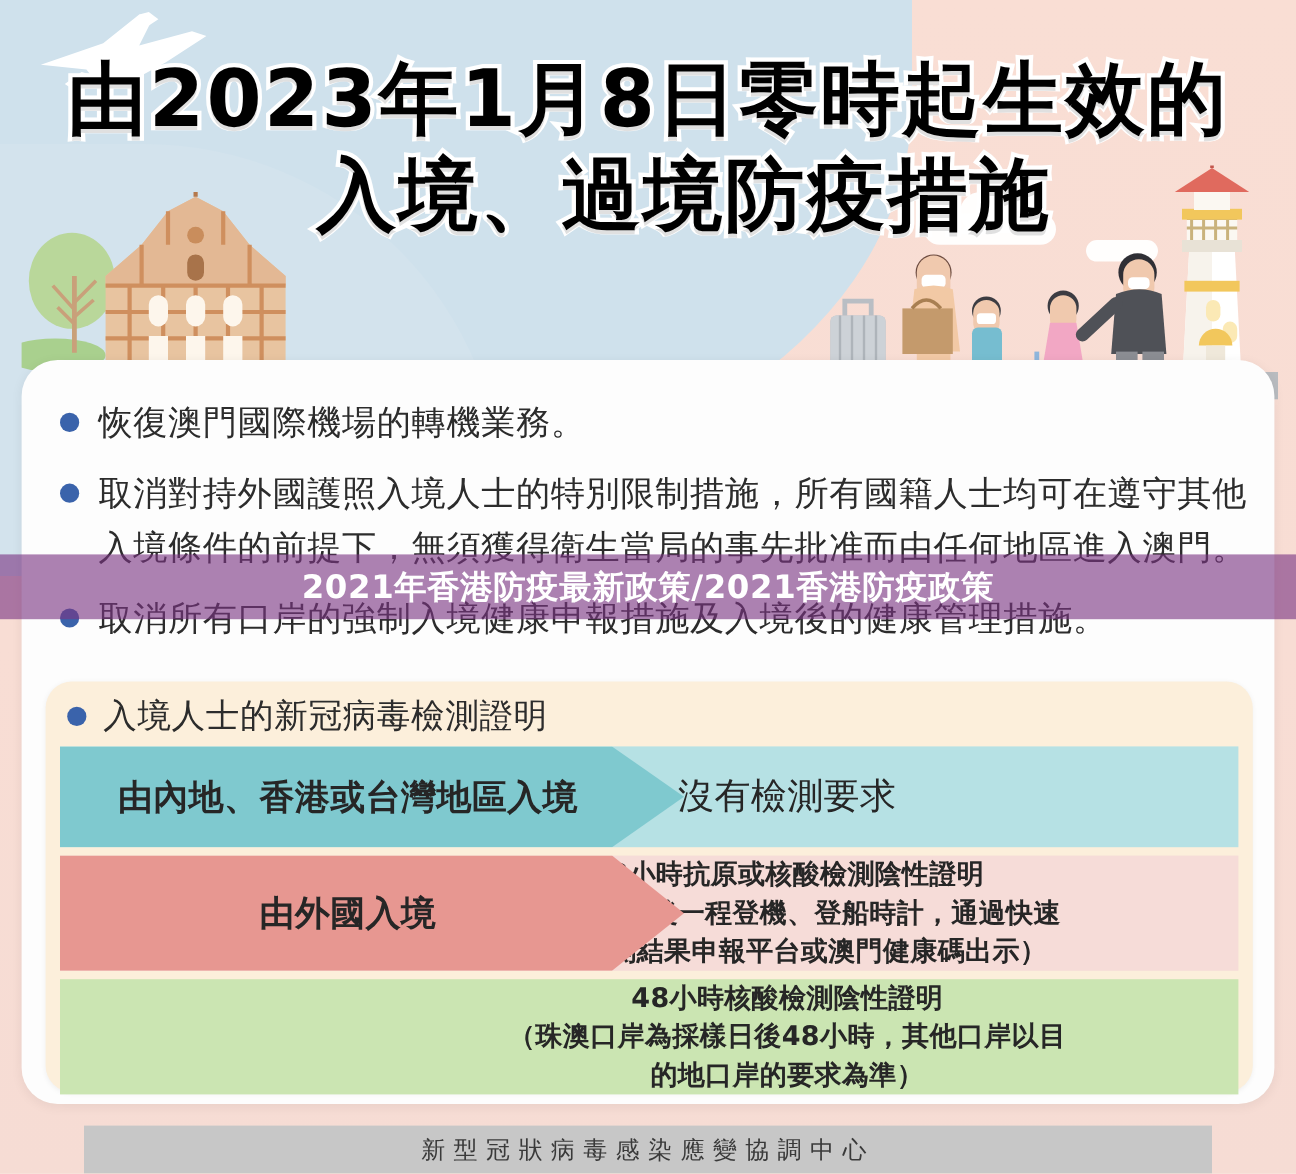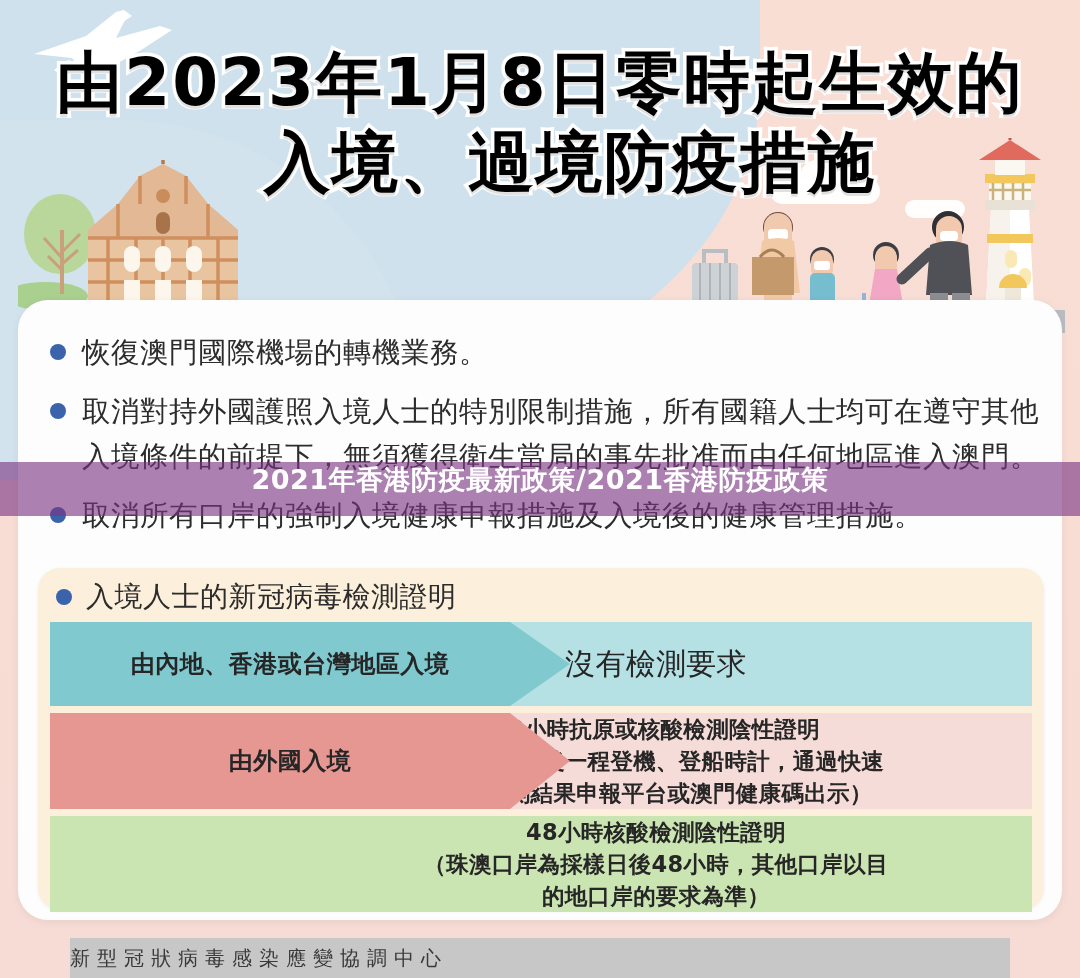--- a/index.html
+++ b/index.html
@@ -51,46 +51,46 @@
   .bullets{position:absolute;left:50px;top:330px;width:990px;z-index:7;}
   .bullet-row{display:flex;align-items:flex-start;margin-bottom:14px;}
   .dot{width:16px;height:16px;border-radius:50%;background:#3a63ab;
        flex:0 0 16px;margin-top:14px;margin-right:16px;}
   .btext{font-size:28.5px;line-height:45px;color:#2c2c2c;letter-spacing:.5px;
          font-family:"DejaVu Sans","Liberation Sans",sans-serif;}
 
   
   .overlay{position:absolute;left:0;top:462px;width:1080px;height:54px;
     background:rgba(122,53,130,.62);z-index:30;
-    display:flex;justify-content:center;}
+    display:flex;align-items:center;justify-content:center;}
   .overlay-text{color:#fff;font-size:27px;font-weight:bold;letter-spacing:.5px;
     font-family:"DejaVu Sans","Liberation Sans",sans-serif;white-space:nowrap;}
 
   
   .panel{position:absolute;left:38px;top:568px;width:1006px;height:342px;
     background:#fcefdb;border-radius:22px;z-index:8;box-shadow:0 1px 4px rgba(0,0,0,.05);}
   .panel-head{display:flex;align-items:center;padding:10px 0 6px 18px;}
   .panel-head .dot2{width:16px;height:16px;border-radius:50%;background:#3a63ab;margin-right:14px;}
   .panel-head-text{font-size:28px;color:#2c2c2c;letter-spacing:.5px;}
 
   .trow{position:relative;margin:0 12px 7px 12px;height:84px;display:flex;}
   .tleft{position:relative;width:520px;height:100%;display:flex;align-items:center;
          justify-content:center;z-index:3;}
   .tleft-bg{position:absolute;inset:0;}
-  .tleft-label{position:relative;z-index:4;font-size:24px;font-weight:bold;color:#262626;
+  .tleft-label{position:relative;z-index:4;font-size:29px;font-weight:bold;color:#262626;
          text-align:center;line-height:36px;letter-spacing:.5px;padding-right:40px;}
   .tright{position:relative;flex:1;height:100%;display:flex;align-items:center;
           justify-content:center;}
   .tright-label{font-size:22.5px;color:#262626;text-align:center;line-height:32px;
           letter-spacing:.3px;font-weight:bold;}
   .tright-label.big{font-size:30px;font-weight:normal;}
 
   
   .footer{position:absolute;left:70px;top:938px;width:940px;height:40px;
-    background:#c7c7c7;display:flex;align-items:center;justify-content:flex-start;z-index:9;}
+    background:#c7c7c7;display:flex;align-items:center;justify-content:center;z-index:9;}
   .footer-text{font-size:20px;color:#3a3a3a;letter-spacing:7px;}
 </style>
 </head>
 <body>
 
 <div id="poster">
 
   <div class="bg-peach"></div>
   <div class="bg-blue-arc"></div>
   <div class="bg-blue-arc2"></div>

